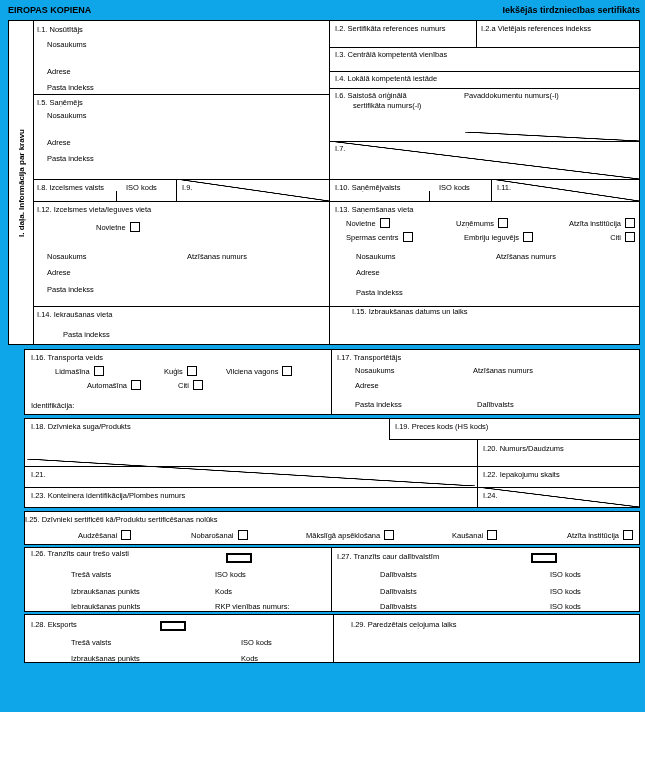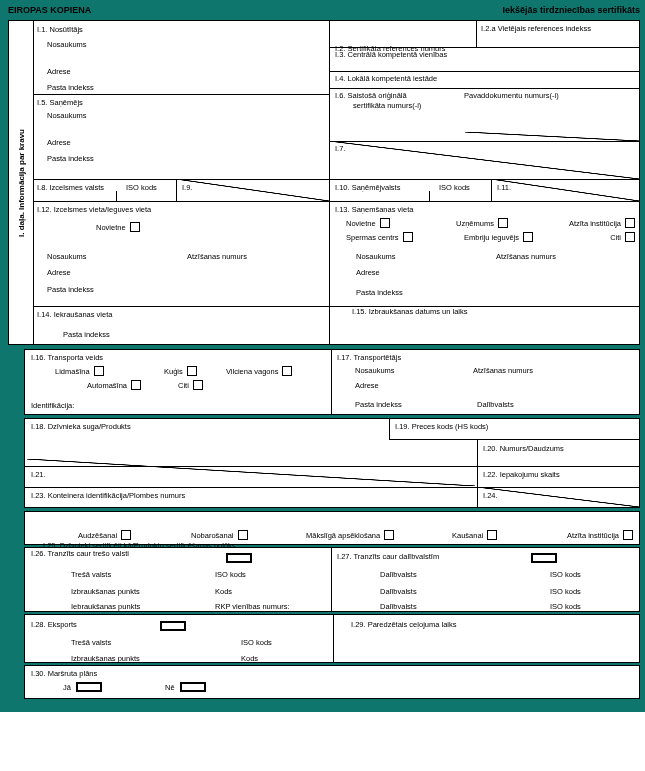--- a/index.html
+++ b/index.html
@@ -1,16 +1,16 @@
 <!DOCTYPE html>
 <html><head>
 <meta charset="utf-8">
 <style>
   html,body{margin:0;padding:0;background:#fff;}
-  .page{position:relative;width:645px;height:712px;background:#0f766e;
+  .page{position:relative;width:645px;height:712px;background:#0ea5e9;
         font-family:"Liberation Sans",sans-serif;font-size:7.5px;color:#000;overflow:hidden;text-decoration:underline;}
   .box{position:absolute;border:1px solid #000;box-sizing:border-box;background:#fff;}
   .lbl{position:absolute;white-space:nowrap;line-height:9px;}
   .hline{position:absolute;height:0;border-top:1px solid #000;}
   .vline{position:absolute;width:0;border-left:1px solid #000;}
   .diag{position:absolute;background-image:linear-gradient(to top right,
         transparent calc(50% - 0.8px), #000 calc(50% - 0.3px),
         #000 calc(50% + 0.3px), transparent calc(50% + 0.8px));}
   .cb{display:inline-block;width:8px;height:8px;border:1px solid #000;background:#fff;
       vertical-align:-2px;margin-left:4px;}
@@ -76,21 +76,21 @@
     <span class="lbl" style="left:28px;top:184px;">I.12. Izcelsmes vieta/Ieguves vieta</span>
     <span class="lbl" style="left:87px;top:201px;"><span>Novietne</span><span class="cb"></span></span>
     <span class="lbl" style="left:38px;top:231px;">Nosaukums</span>
     <span class="lbl" style="left:178px;top:231px;">Atzīšanas numurs</span>
     <span class="lbl" style="left:38px;top:247px;">Adrese</span>
     <span class="lbl" style="left:38px;top:264px;">Pasta indekss</span>
 
     <span class="lbl" style="left:28px;top:289px;">I.14. Iekraušanas vieta</span>
     <span class="lbl" style="left:54px;top:309px;">Pasta indekss</span>
 
-    <span class="lbl" style="left:326px;top:3px;margin-top:20px;">I.2. Sertifikāta references numurs</span>
+    <span class="lbl" style="left:326px;top:3px;">I.2. Sertifikāta references numurs</span>
     <span class="lbl" style="left:472px;top:3px;">I.2.a Vietējais references indekss</span>
 
     <span class="lbl" style="left:326px;top:29px;">I.3. Centrālā kompetentā vienības</span>
     <span class="lbl" style="left:326px;top:53px;">I.4. Lokālā kompetentā iestāde</span>
 
     <span class="lbl" style="left:326px;top:70px;">I.6. Saistošā oriģinālā</span>
     <span class="lbl" style="left:344px;top:80px;">sertifikāta numurs(-i)</span>
     <span class="lbl" style="left:455px;top:70px;">Pavaddokumentu numurs(-i)</span>
 
     <span class="lbl" style="left:326px;top:123px;">I.7.</span>
@@ -142,21 +142,21 @@
     <span class="lbl" style="left:6px;top:3px;">I.18. Dzīvnieka suga/Produkts</span>
     <span class="lbl" style="left:370px;top:3px;">I.19. Preces kods (HS kods)</span>
     <span class="lbl" style="left:458px;top:25px;">I.20. Numurs/Daudzums</span>
     <span class="lbl" style="left:6px;top:51px;">I.21.</span>
     <span class="lbl" style="left:458px;top:51px;">I.22. Iepakojumu skaits</span>
     <span class="lbl" style="left:6px;top:72px;">I.23. Konteinera identifikācija/Plombes numurs</span>
     <span class="lbl" style="left:458px;top:72px;">I.24.</span>
   </div>
 
   <div class="box" style="left:24px;top:511px;width:616px;height:34px;">
-    <span class="lbl" style="left:18px;top:3px;margin-top:26px;">I.25. Dzīvnieki sertificēti kā/Produktu sertificēšanas nolūks</span>
+    <span class="lbl" style="left:0;top:3px;">I.25. Dzīvnieki sertificēti kā/Produktu sertificēšanas nolūks</span>
     <span class="lbl" style="left:53px;top:18px;"><span>Audzēšanai</span><span class="cb"></span></span>
     <span class="lbl" style="left:166px;top:18px;"><span>Nobarošanai</span><span class="cb"></span></span>
     <span class="lbl" style="left:281px;top:18px;"><span>Mākslīgā apsēklošana</span><span class="cb"></span></span>
     <span class="lbl" style="left:427px;top:18px;"><span>Kaušanai</span><span class="cb"></span></span>
     <span class="lbl" style="right:6px;top:18px;"><span>Atzīta institūcija</span><span class="cb"></span></span>
   </div>
 
   <div class="box" style="left:24px;top:547px;width:616px;height:65px;">
     <div class="vline" style="left:306px;top:0;height:63px;"></div>
     <span class="lbl" style="left:6px;top:1px;">I.26. Tranzīts caur trešo valsti</span>
@@ -181,20 +181,15 @@
     <div class="vline" style="left:308px;top:0;height:47px;"></div>
     <span class="lbl" style="left:6px;top:5px;">I.28. Eksports</span>
     <span class="cbw" style="position:absolute;left:130px;top:6px;"></span>
     <span class="lbl" style="left:46px;top:23px;">Trešā valsts</span>
     <span class="lbl" style="left:216px;top:23px;">ISO kods</span>
     <span class="lbl" style="left:46px;top:39px;">Izbraukšanas punkts</span>
     <span class="lbl" style="left:216px;top:39px;">Kods</span>
     <span class="lbl" style="left:326px;top:5px;">I.29. Paredzētais ceļojuma laiks</span>
   </div>
 
-  <div class="box" style="left:24px;top:665px;width:616px;height:34px;">
-    <span class="lbl" style="left:6px;top:3px;">I.30. Maršruta plāns</span>
-    <span class="lbl" style="left:38px;top:16px;"><span>Jā</span><span class="cbw"></span></span>
-    <span class="lbl" style="left:140px;top:16px;"><span>Nē</span><span class="cbw"></span></span>
-  </div>
 
 
 </div>
 
 </body></html>

